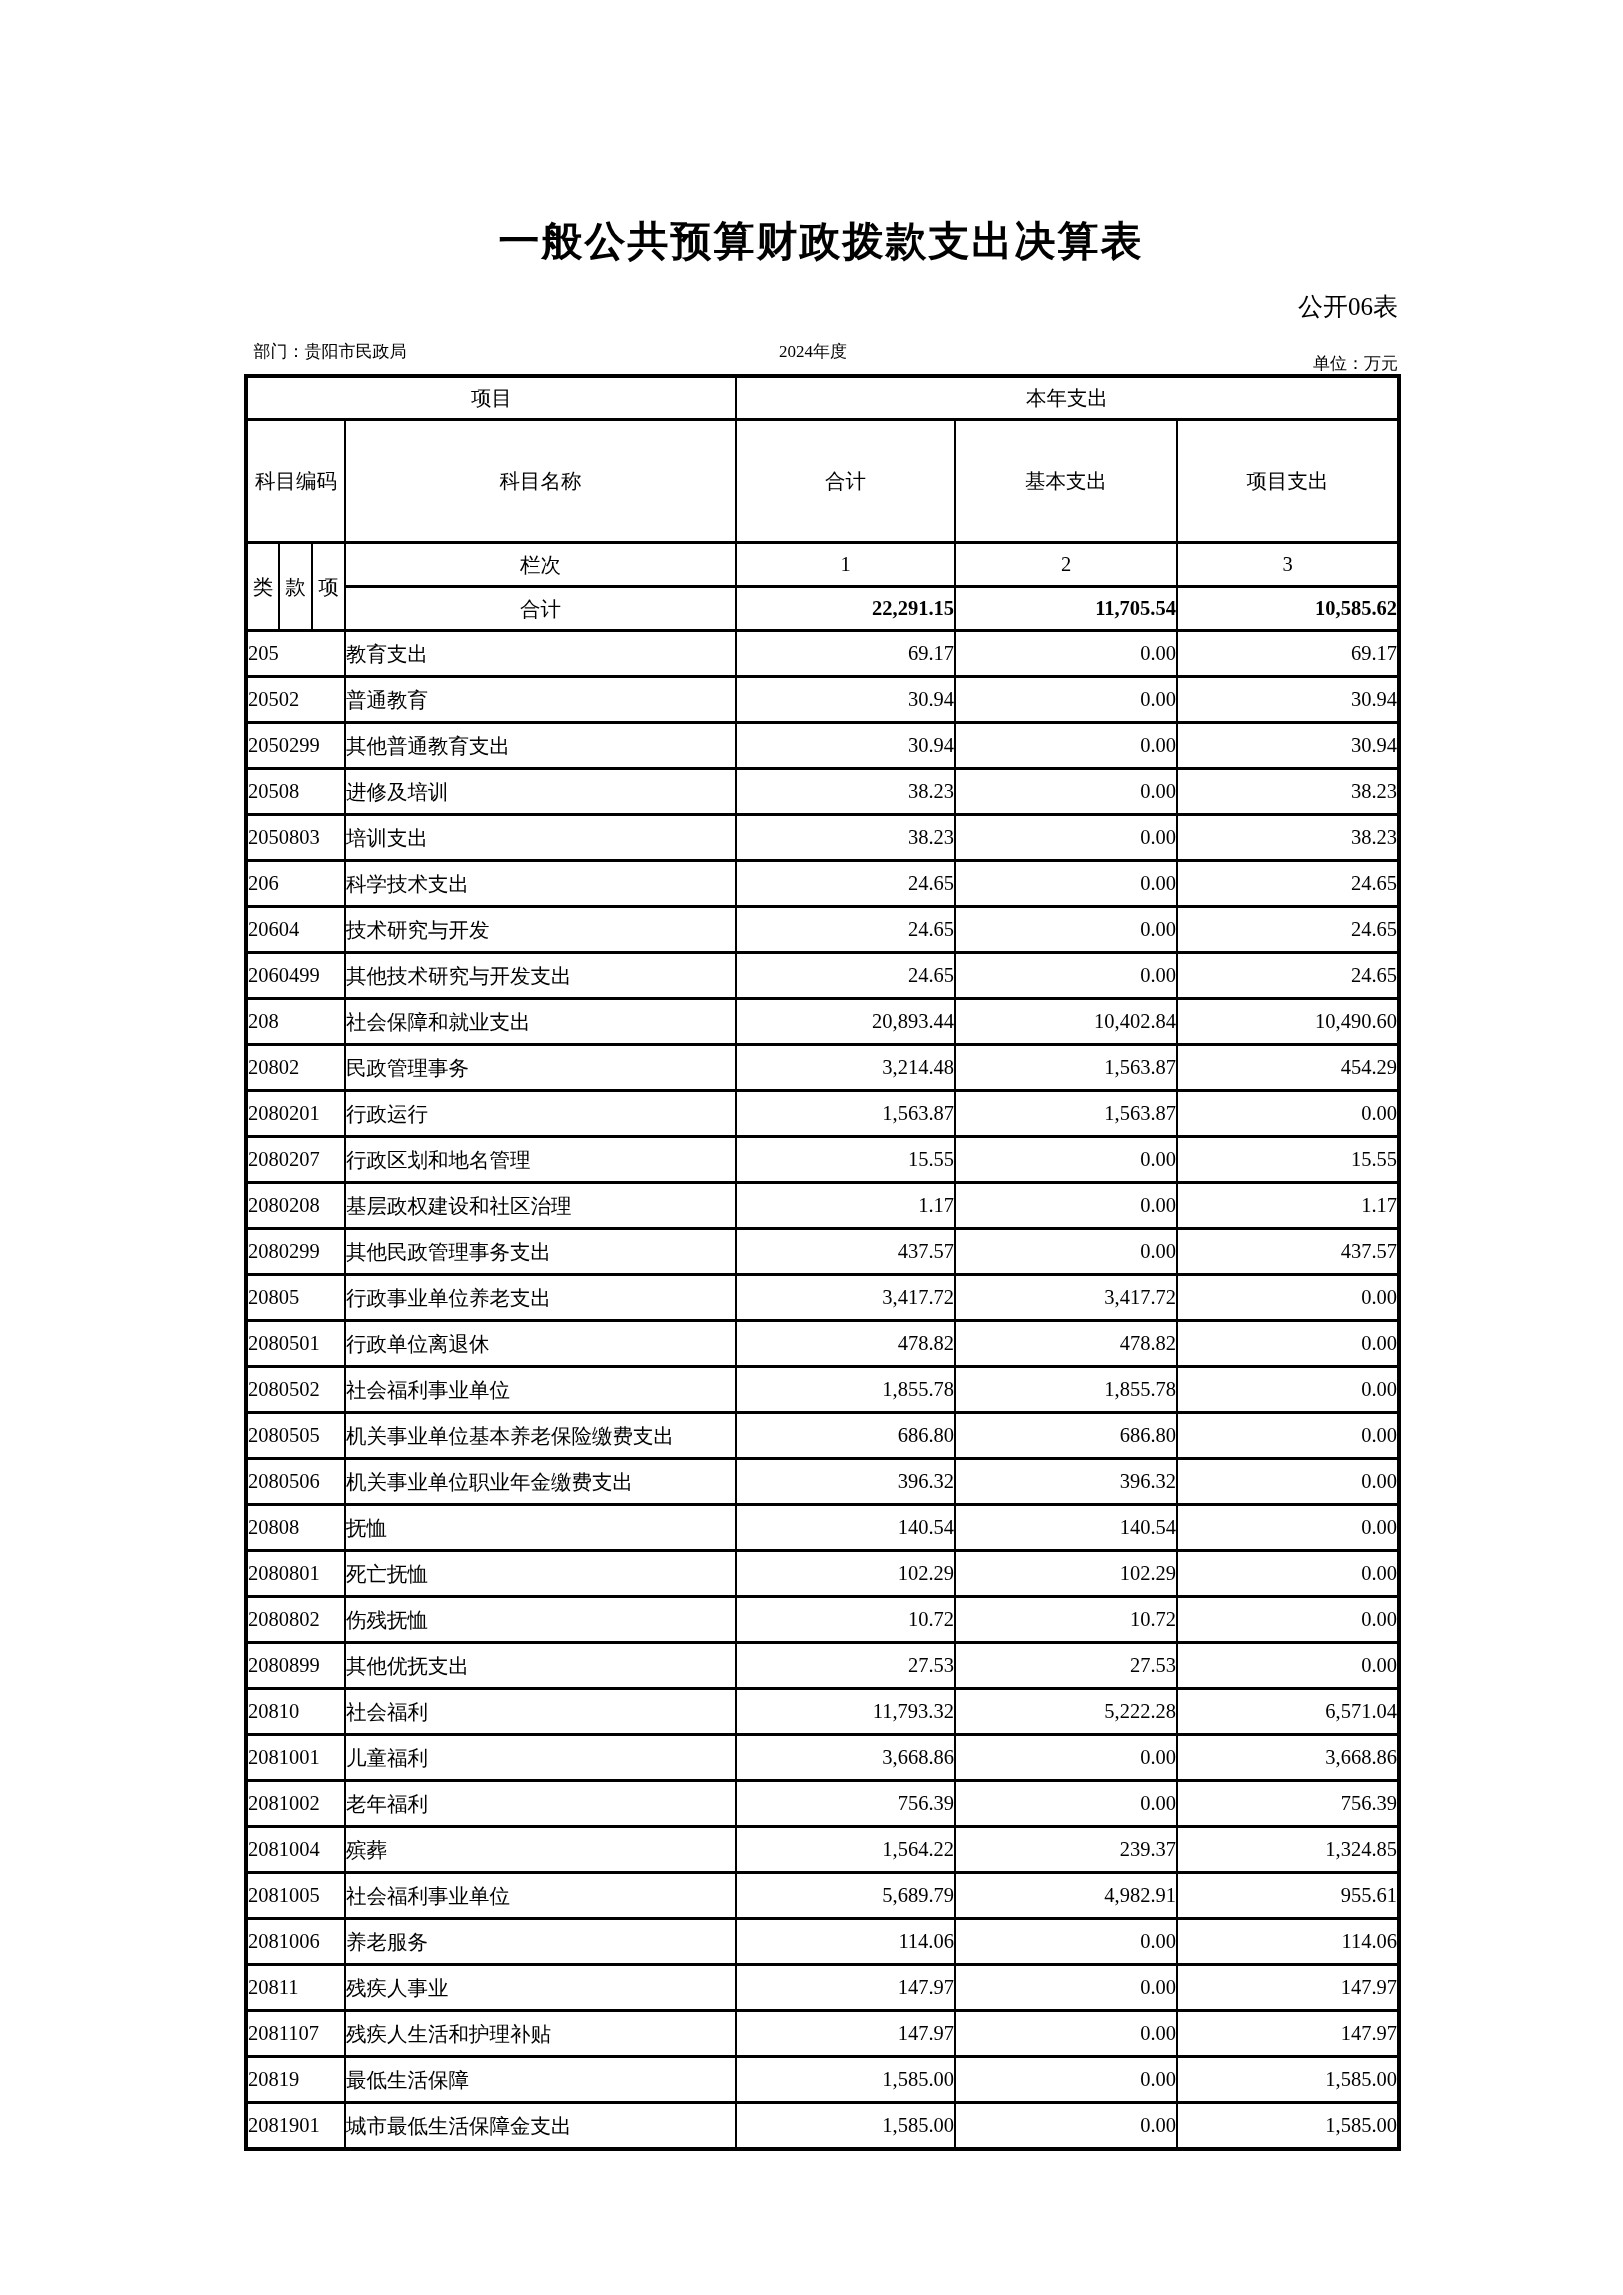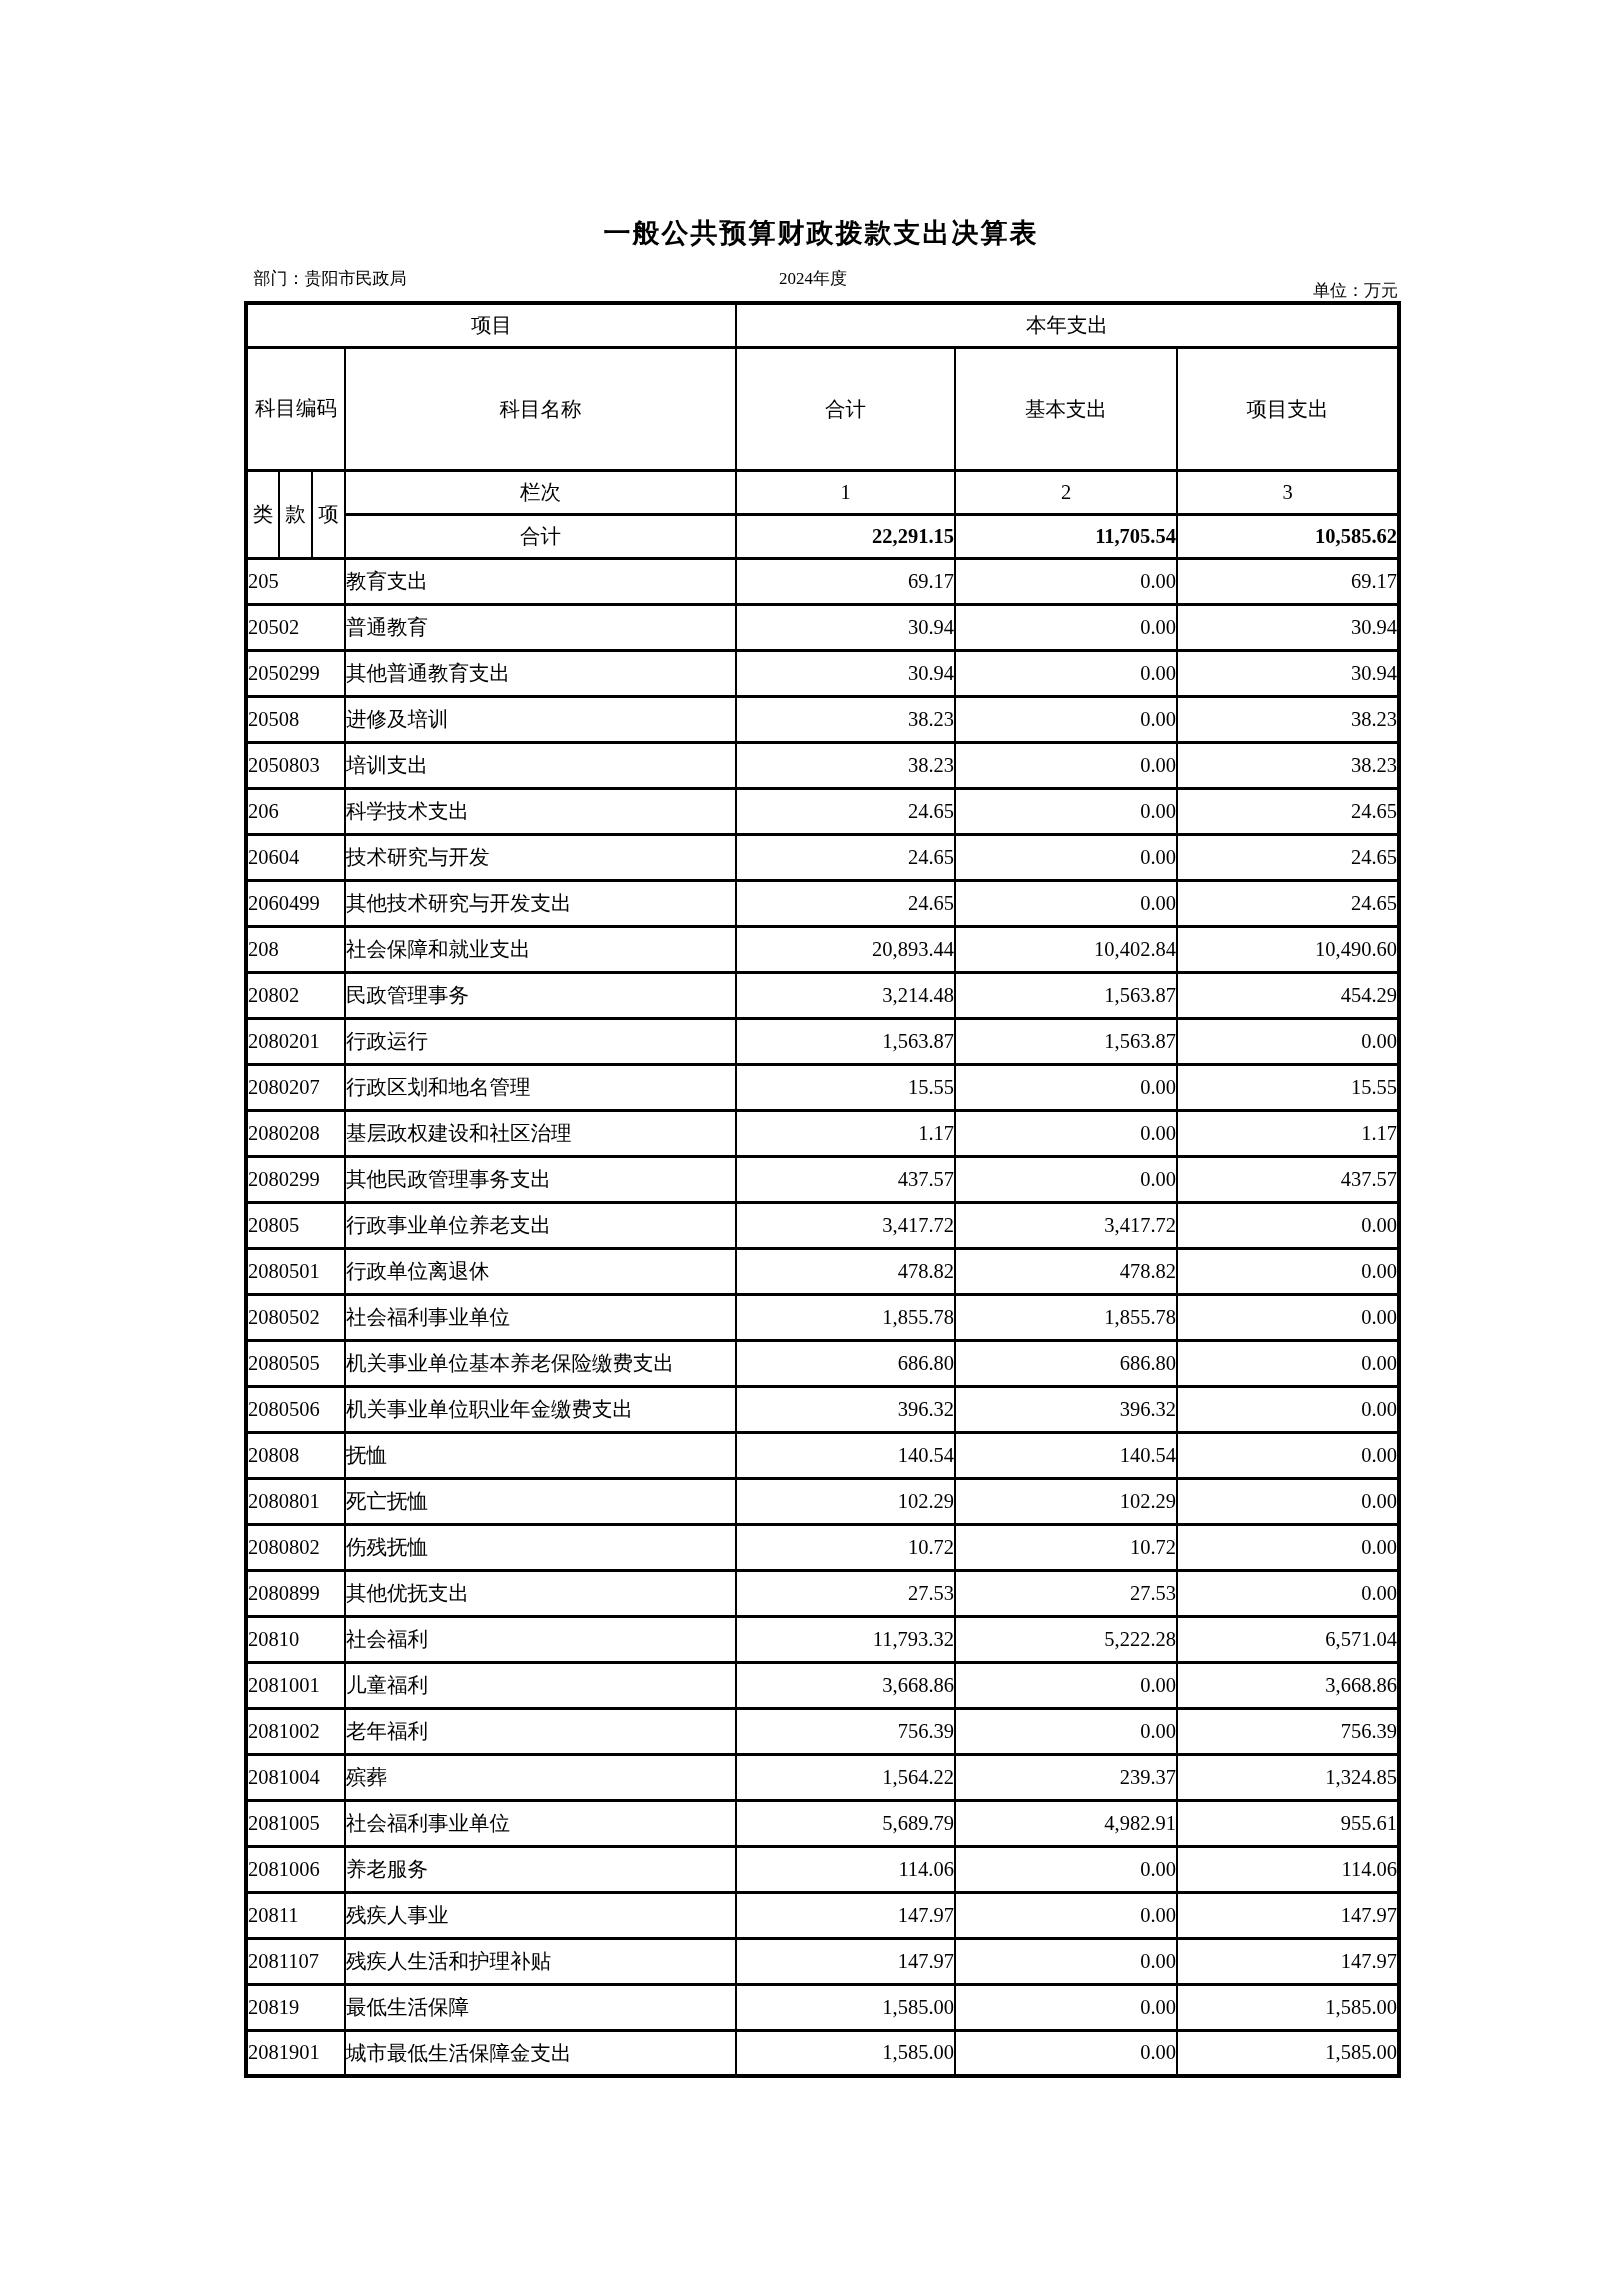--- a/index.html
+++ b/index.html
@@ -18,21 +18,21 @@
     position: absolute;
     left: 244px;
     top: 0;
     width: 1154px;
   }
   .doc-title {
     margin-top: 217px;
     text-align: center;
     font-family: "Liberation Sans", "DejaVu Sans", sans-serif;
     font-weight: bold;
-    font-size: 27px;
+    font-size: 41px;
     line-height: 1.2;
     letter-spacing: 2px;
     white-space: nowrap;
   }
   .pub-line {
     margin-top: 26px;
     text-align: right;
     font-size: 25px;
     line-height: 1.2;
   }
@@ -76,20 +76,21 @@
   td.num-cell { text-align: right; padding-right: 9.5px; }
   td.bold-num { font-weight: bold; }
 </style>
 </head>
 <body>
 
 <div class="content">
 
   <div class="doc-title">一般公共预算财政拨款支出决算表</div>
 
+  <div class="pub-line">公开06表</div>
 
   <div class="meta-line">
     <span class="meta-left">部门：贵阳市民政局</span>
     <span class="meta-center">2024年度</span>
     <span class="meta-right">单位：万元</span>
   </div>
 
   <table class="budget">
     <colgroup>
       <col style="width:33px">

